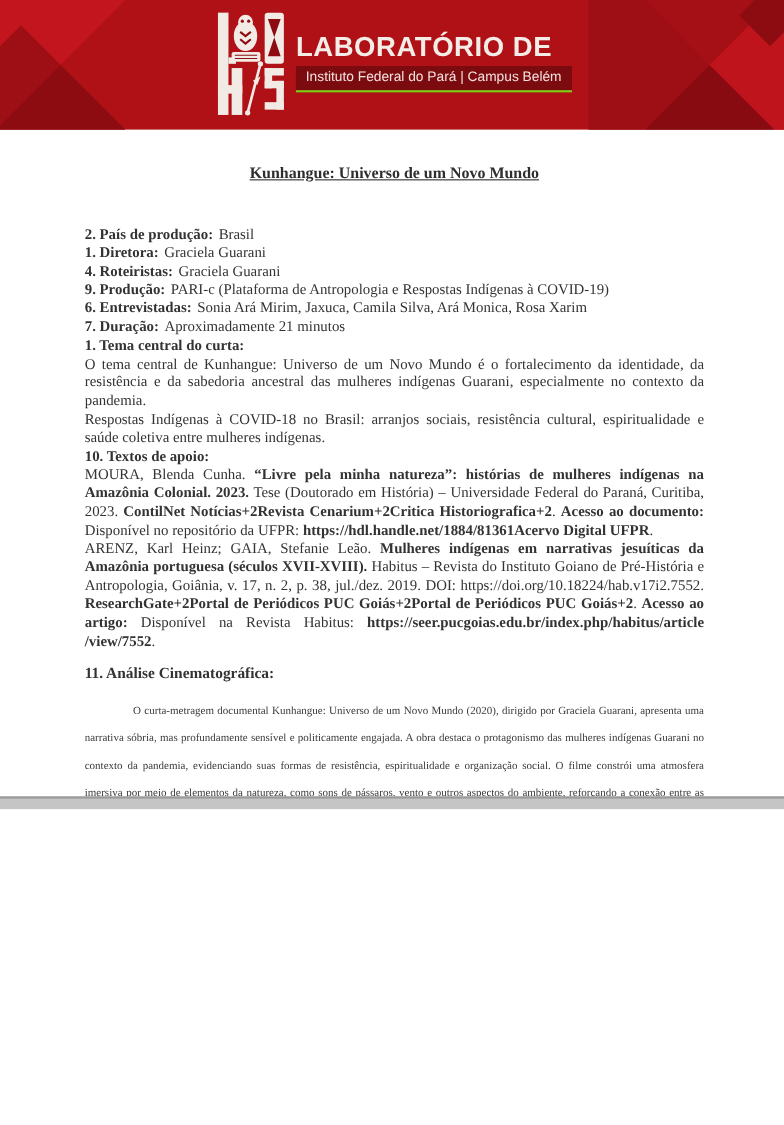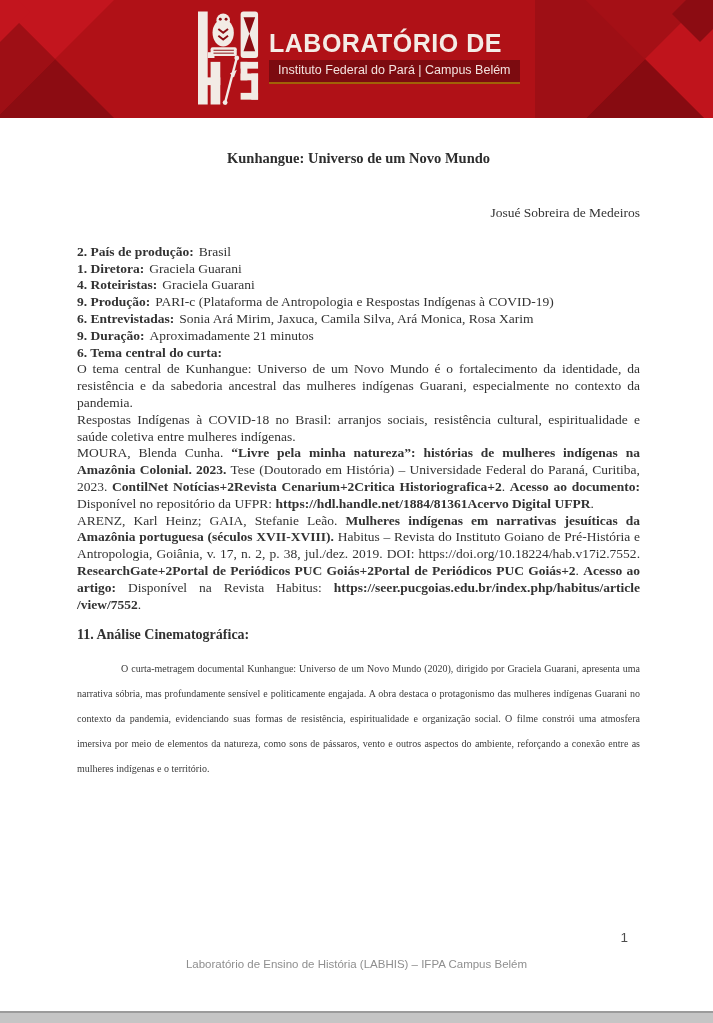--- a/index.html
+++ b/index.html
@@ -1,33 +1,33 @@
 <!DOCTYPE html>
 <html><head>
 <meta charset="utf-8">
 <style>
   html,body{margin:0;padding:0;background:#ffffff;}
-  .page{position:relative;width:713px;height:1023px;margin:0 auto;background:#ffffff;overflow:hidden;
+  .page{position:relative;width:713px;height:736px;margin:0 auto;background:#ffffff;overflow:hidden;
         font-family:"Liberation Serif",serif;color:#333333;}
 
   
   .banner{position:absolute;top:0;left:0;width:713px;height:118px;overflow:hidden;}
   .banner-bg{position:absolute;top:0;left:0;width:713px;height:118px;display:block;}
   .brand{position:absolute;left:198px;top:8px;display:flex;align-items:flex-start;}
   .logo{width:62px;height:100px;flex:0 0 auto;}
   .brand-text{margin-left:9px;padding-top:22px;}
   .brand-line{font-family:"Liberation Sans",sans-serif;font-weight:700;color:#f4ece6;
               font-size:25px;line-height:26px;letter-spacing:0.5px;white-space:nowrap;}
   .brand-sub{margin-top:4px;display:inline-block;background:#7c0b10;color:#f3e2de;
              font-family:"Liberation Sans",sans-serif;font-size:12.5px;line-height:15px;
-             padding:3px 9px 4px;border-bottom:2px solid #a16207;white-space:nowrap;}
+             padding:3px 9px 4px;border-bottom:2px solid #84cc16;white-space:nowrap;}
 
   
   .content{position:absolute;left:77px;top:118px;width:563px;}
-  .doc-title{margin:32px 0 0;text-align:center;font-size:14.5px;font-weight:700;color:#2e2e2e;}
+  .doc-title{margin:32px 0 0;text-align:center;font-size:14.5px;font-weight:700;color:#2e2e2e;text-decoration:underline;}
   .author{margin-top:38px;text-align:right;font-size:13.5px;line-height:16.8px;}
   .fields{margin-top:22px;font-size:13.5px;line-height:16.8px;}
   .field .v{margin-left:5px;}
   .b{font-weight:700;}
   .u{}
   .flow{font-size:13.5px;line-height:16.8px;}
   .flow p{margin:0;text-align:justify;}
   .flow .h{font-weight:700;text-align:left;}
   .sec11{margin-top:14px;}
   .sec11 .h{margin:0;font-size:14px;font-weight:700;}
@@ -101,38 +101,38 @@
         <div class="brand-sub">Instituto Federal do Pará | Campus Belém</div>
       </div>
     </div>
   </header>
 
   <main class="content">
 
     <h1 class="doc-title">Kunhangue: Universo de um Novo Mundo</h1>
 
     <div class="author">
-      <div>Josué Sobreira de Medeiros</div>
     </div>
 
     <div class="fields">
       <div class="field"><span class="b">2. País de produção:</span><span class="v">Brasil</span></div>
       <div class="field"><span class="b">1. Diretora:</span><span class="v">Graciela Guarani</span></div>
       <div class="field"><span class="b">4. Roteiristas:</span><span class="v">Graciela Guarani</span></div>
       <div class="field"><span class="b">9. Produção:</span><span class="v">PARI-c (Plataforma de Antropologia e Respostas Indígenas à COVID-19)</span></div>
       <div class="field"><span class="b">6. Entrevistadas:</span><span class="v">Sonia Ará Mirim, Jaxuca, Camila Silva, Ará Monica, Rosa Xarim</span></div>
-      <div class="field"><span class="b">9. Duração:</span><span class="v">Aproximadamente 21 minutos</span></div>
+      <div class="field"><span class="b">7. Duração:</span><span class="v">Aproximadamente 21 minutos</span></div>
     </div>
 
     <div class="flow">
-      <p class="h">6. Tema central do curta:</p>
+      <p class="h">1. Tema central do curta:</p>
       <p>O tema central de Kunhangue: Universo de um Novo Mundo é o fortalecimento da identidade, da resistência e da sabedoria ancestral das mulheres indígenas Guarani, especialmente no contexto da pandemia.</p>
 
       <p>Respostas Indígenas à COVID-18 no Brasil: arranjos sociais, resistência cultural, espiritualidade e saúde coletiva entre mulheres indígenas.</p>
 
+      <p class="h">10. Textos de apoio:</p>
       <p><span>MOURA, Blenda Cunha. </span><span class="b">“Livre pela minha natureza”: histórias de mulheres indígenas na Amazônia Colonial. 2023.</span><span> Tese (Doutorado em História) – Universidade Federal do Paraná, Curitiba, 2023. </span><span class="b u">ContilNet Notícias+2Revista Cenarium+2Critica Historiografica+2</span><span>. </span><span class="b">Acesso ao documento:</span><span> Disponível no repositório da UFPR: </span><span class="b u">https://hdl.handle.net/1884/81361Acervo Digital UFPR</span><span>.</span></p>
       <p><span>ARENZ, Karl Heinz; GAIA, Stefanie Leão. </span><span class="b">Mulheres indígenas em narrativas jesuíticas da Amazônia portuguesa (séculos XVII-XVIII).</span><span> Habitus – Revista do Instituto Goiano de Pré-História e Antropologia, Goiânia, v. 17, n. 2, p. 38, jul./dez. 2019. DOI: </span><span class="u">https://doi.org/10.18224/hab.v17i2.7552</span><span>. </span><span class="b u">ResearchGate+2Portal de Periódicos PUC Goiás+2Portal de Periódicos PUC Goiás+2</span><span>. </span><span class="b">Acesso ao artigo:</span><span> Disponível na Revista Habitus: </span><span class="b u">https://seer.pucgoias.edu.br/index.php/habitus/article /view/7552</span><span>.</span></p>
     </div>
 
     <div class="sec11">
       <p class="h">11. Análise Cinematográfica:</p>
       <p class="para11">O curta-metragem documental Kunhangue: Universo de um Novo Mundo (2020), dirigido por Graciela Guarani, apresenta uma narrativa sóbria, mas profundamente sensível e politicamente engajada. A obra destaca o protagonismo das mulheres indígenas Guarani no contexto da pandemia, evidenciando suas formas de resistência, espiritualidade e organização social. O filme constrói uma atmosfera imersiva por meio de elementos da natureza, como sons de pássaros, vento e outros aspectos do ambiente, reforçando a conexão entre as mulheres indígenas e o território.</p>
     </div>
 
   </main>

